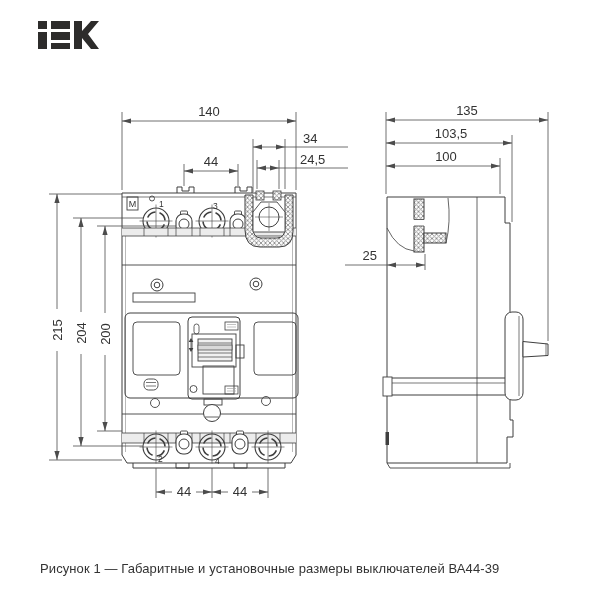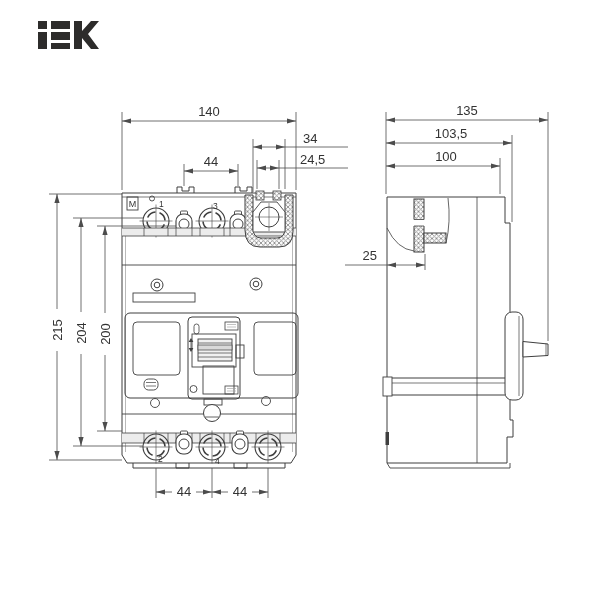--- a/index.html
+++ b/index.html
@@ -297,13 +297,14 @@
     <g>
       <line x1="425" y1="254" x2="425" y2="270"></line>
       <line x1="345" y1="265" x2="425" y2="265"></line>
       <polygon points="387,265 396,262.4 396,267.6" fill="#4c4c4c" stroke="none"></polygon>
       <polygon points="425,265 416,262.4 416,267.6" fill="#4c4c4c" stroke="none"></polygon>
       <text class="dimtxt" x="377" y="260" text-anchor="end" stroke="none">25</text>
     </g>
   </g>
 </svg>
 
+<div class="caption">Рисунок 1 — Габаритные и установочные размеры выключателей ВА44-39</div>
 </div>
 
 </body></html>

